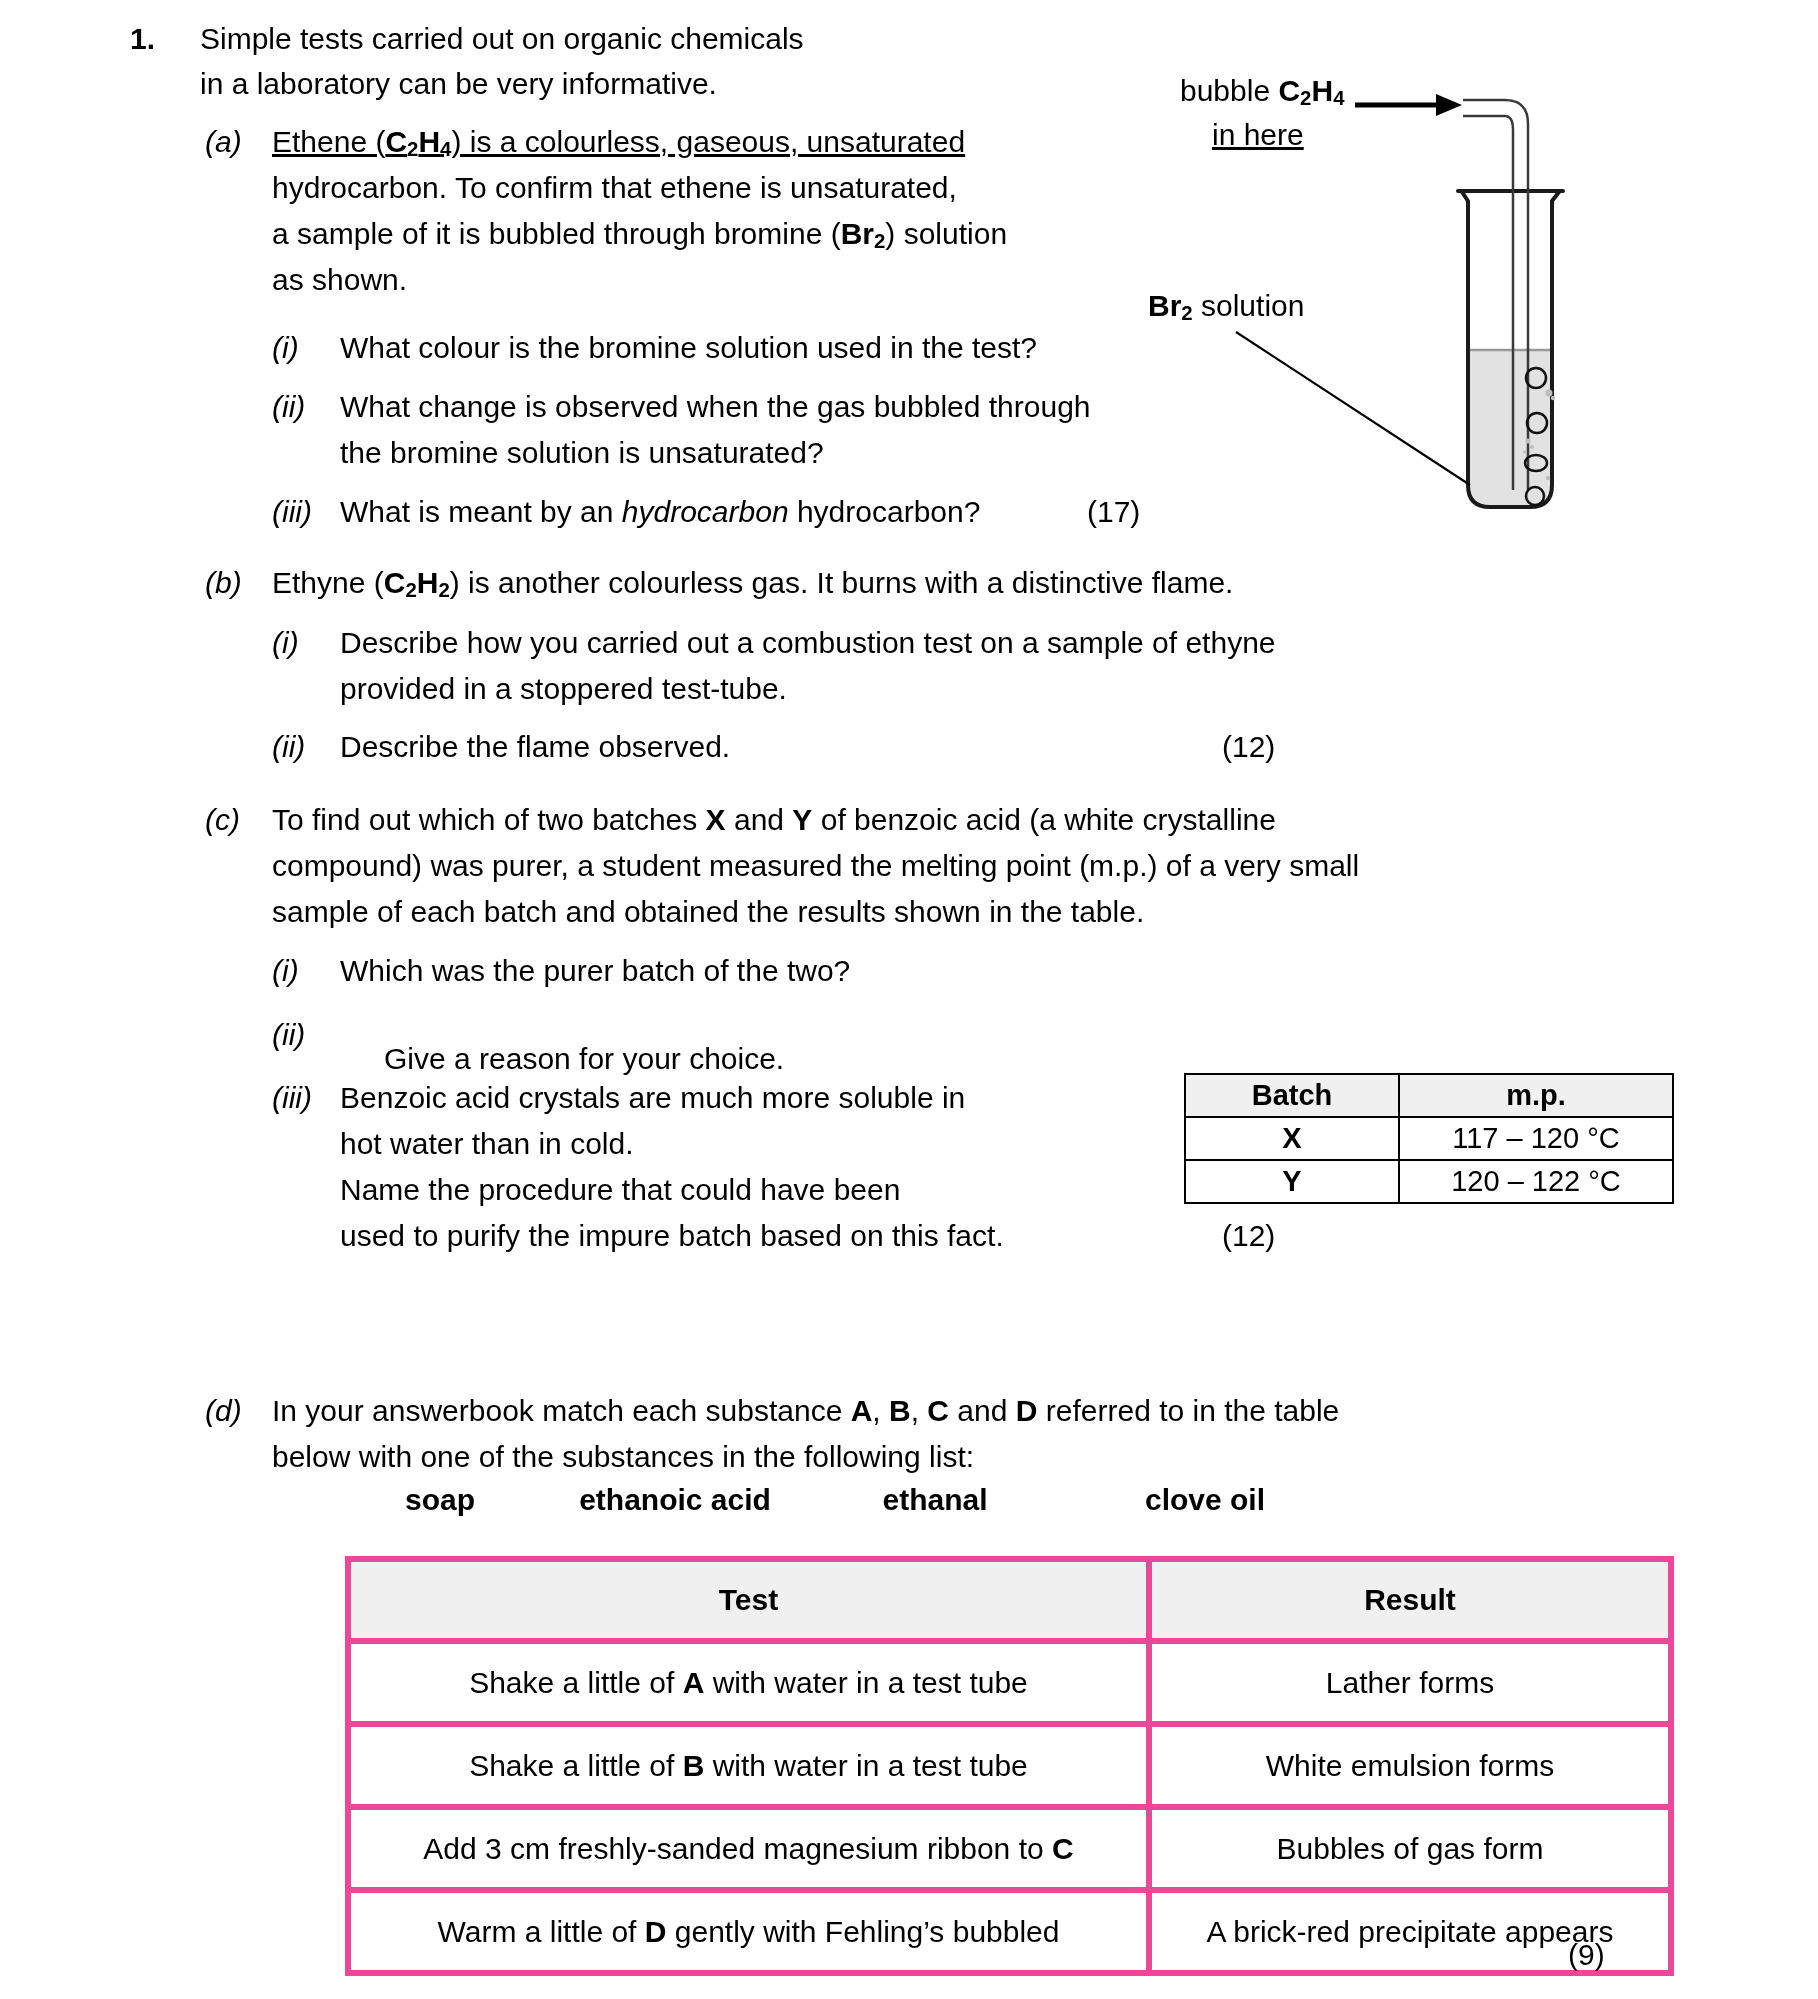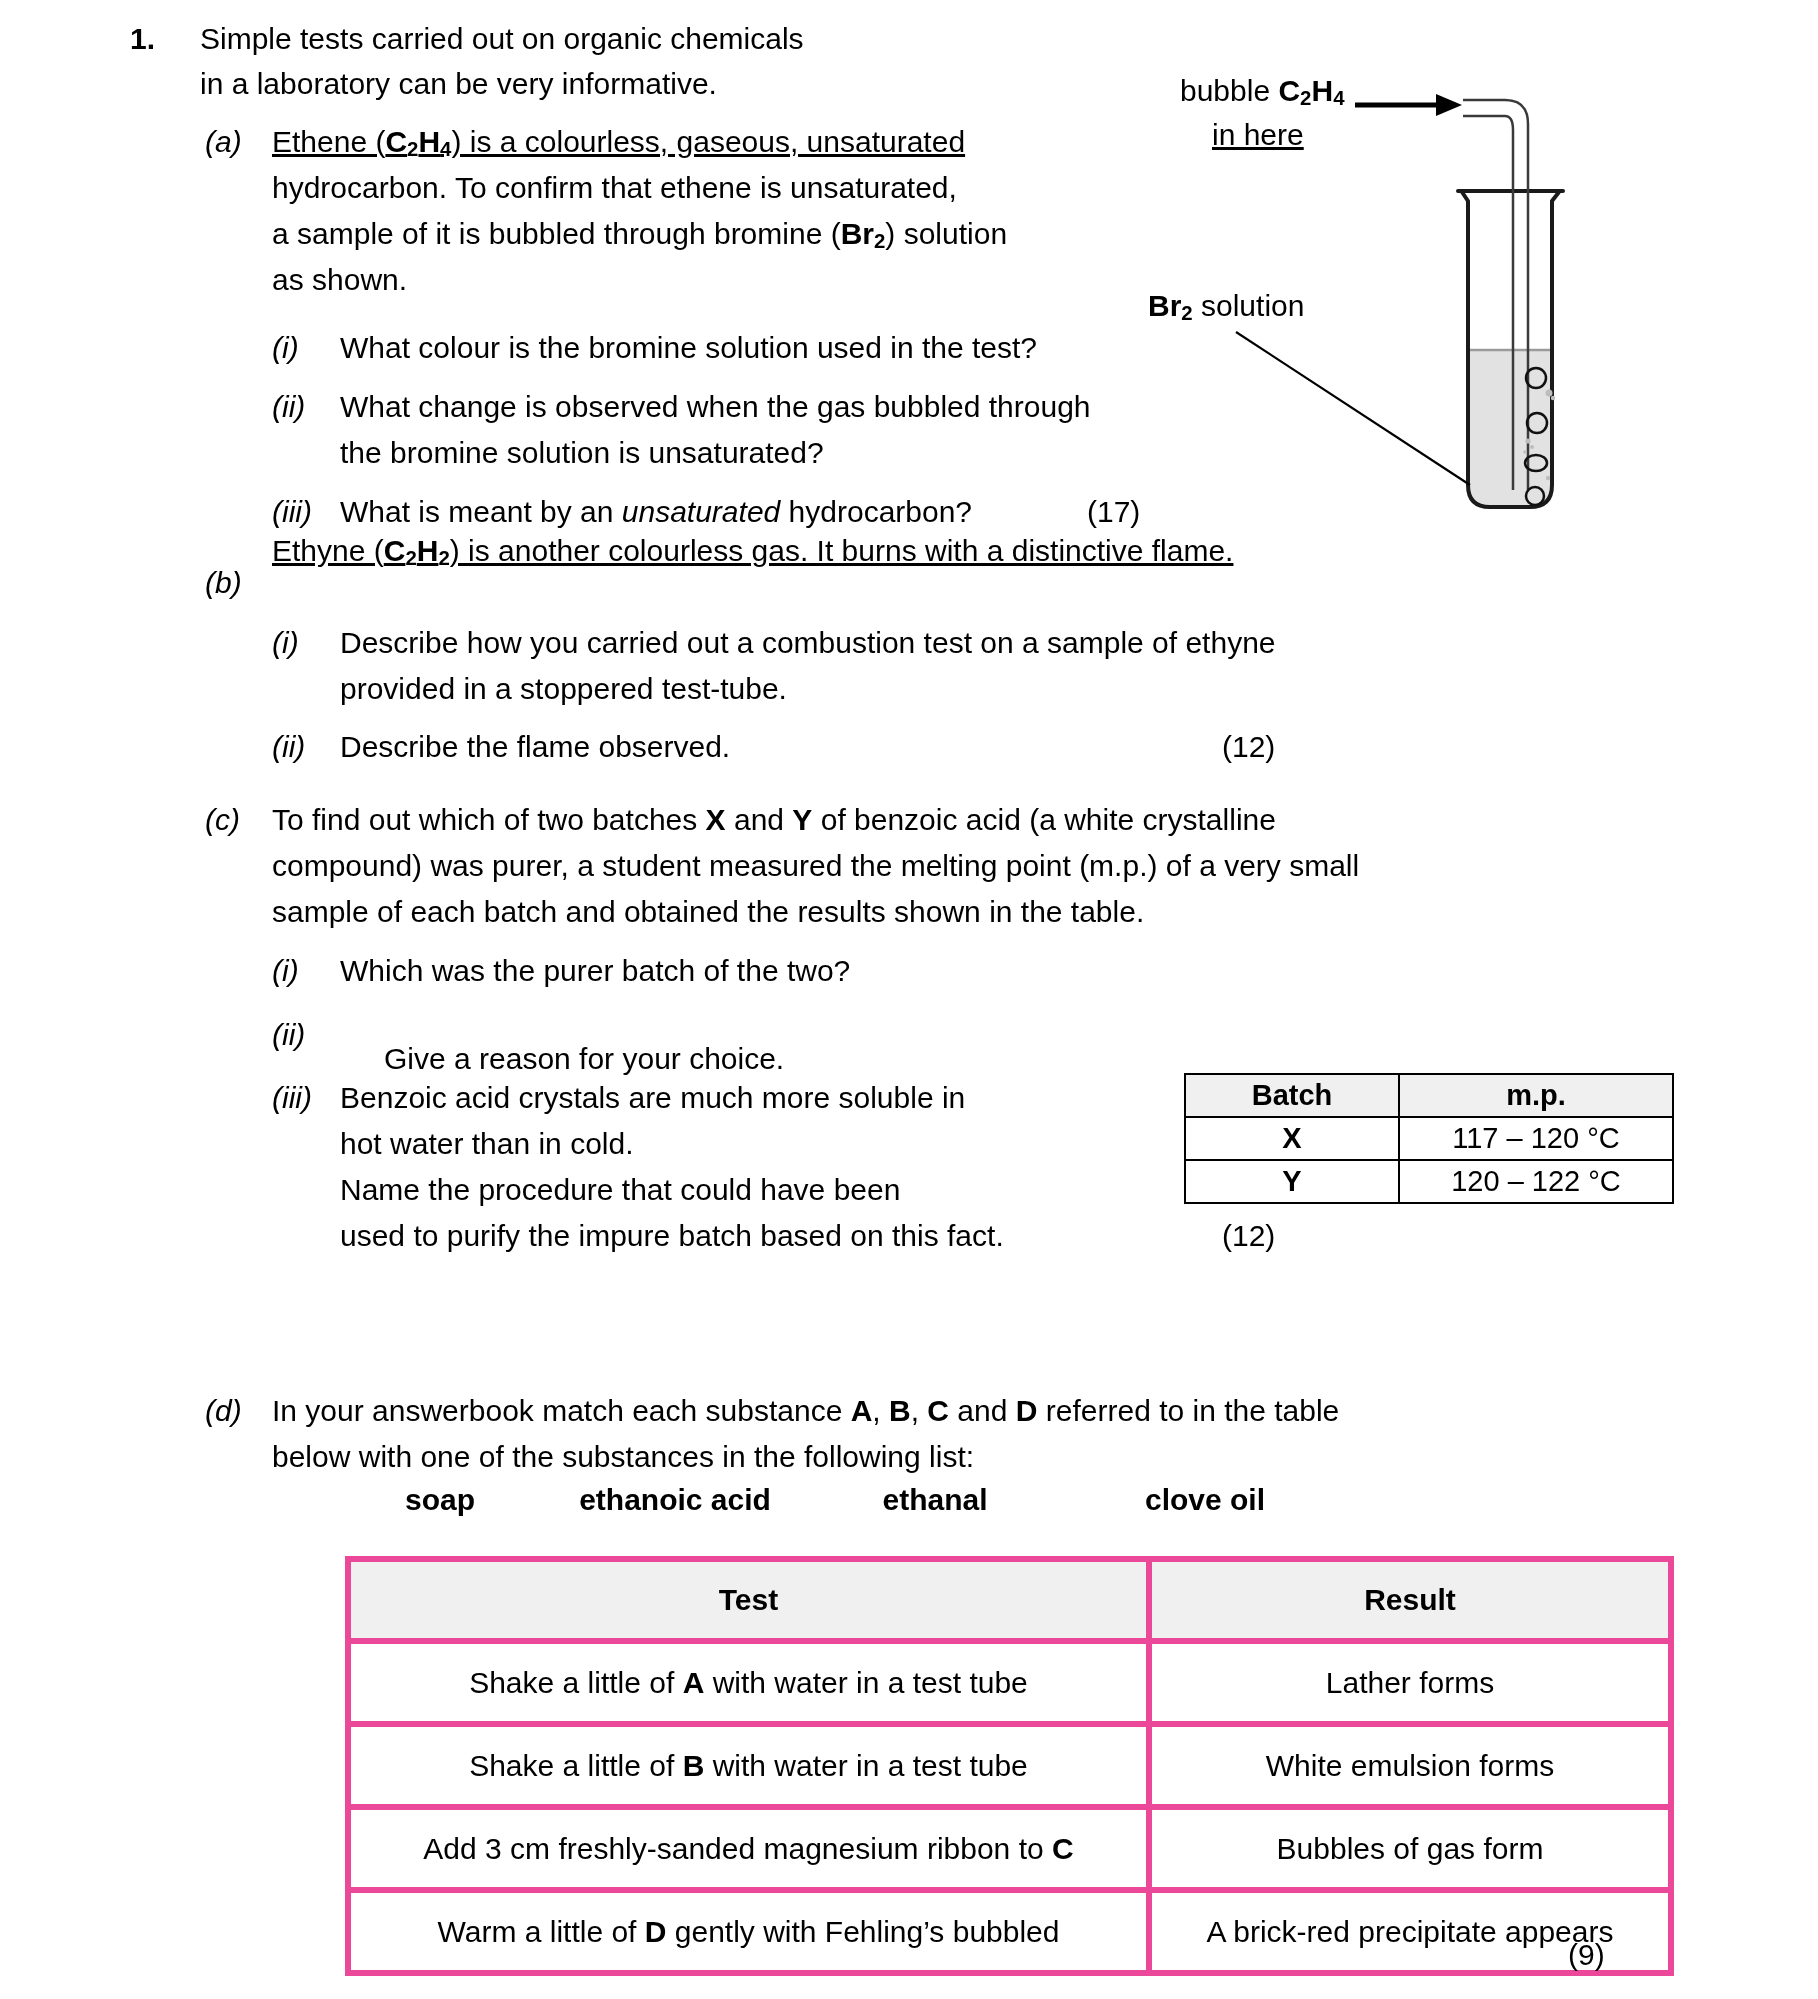--- a/index.html
+++ b/index.html
@@ -142,26 +142,26 @@
 
   <div class="abs lbl-rom" style="left:272px; top:323px;">(i)</div>
   <div class="abs txt" style="left:340px; top:323px;">What colour is the bromine solution used in the test?</div>
 
   <div class="abs lbl-rom" style="left:272px; top:382px;">(ii)</div>
   <div class="abs txt" style="left:340px; top:382px;">What change is observed when the gas bubbled through</div>
   <div class="abs txt" style="left:340px; top:428px;">the bromine solution is unsaturated?</div>
 
   <div class="abs lbl-rom" style="left:272px; top:487px;">(iii)</div>
   <div class="abs txt" style="left:340px; top:487px;">
-    <span>What is meant by an </span><i>unsaturated</i><span> hydrocarbon?</span>
+    <span>What is meant by an </span><i>hydrocarbon</i><span> hydrocarbon?</span>
   </div>
   <div class="abs marks" style="left:1087px; top:487px;">(17)</div>
 
   <div class="abs lbl" style="left:205px; top:558px;">(b)</div>
-  <div class="abs txt" style="left:272px; top:526px;text-decoration:underline;">
+  <div class="abs txt" style="left:272px; top:558px;">
     <span>Ethyne (</span><b>C</b><b><sub>2</sub></b><b>H</b><b><sub>2</sub></b><span>) is another colourless gas.  It burns with a distinctive flame.</span>
   </div>
 
   <div class="abs lbl-rom" style="left:272px; top:618px;">(i)</div>
   <div class="abs txt" style="left:340px; top:618px;">Describe how you carried out a combustion test on a sample of ethyne</div>
   <div class="abs txt" style="left:340px; top:664px;">provided in a stoppered test-tube.</div>
 
   <div class="abs lbl-rom" style="left:272px; top:722px;">(ii)</div>
   <div class="abs txt" style="left:340px; top:722px;">Describe the flame observed.</div>
   <div class="abs marks" style="left:1222px; top:722px;">(12)</div>

